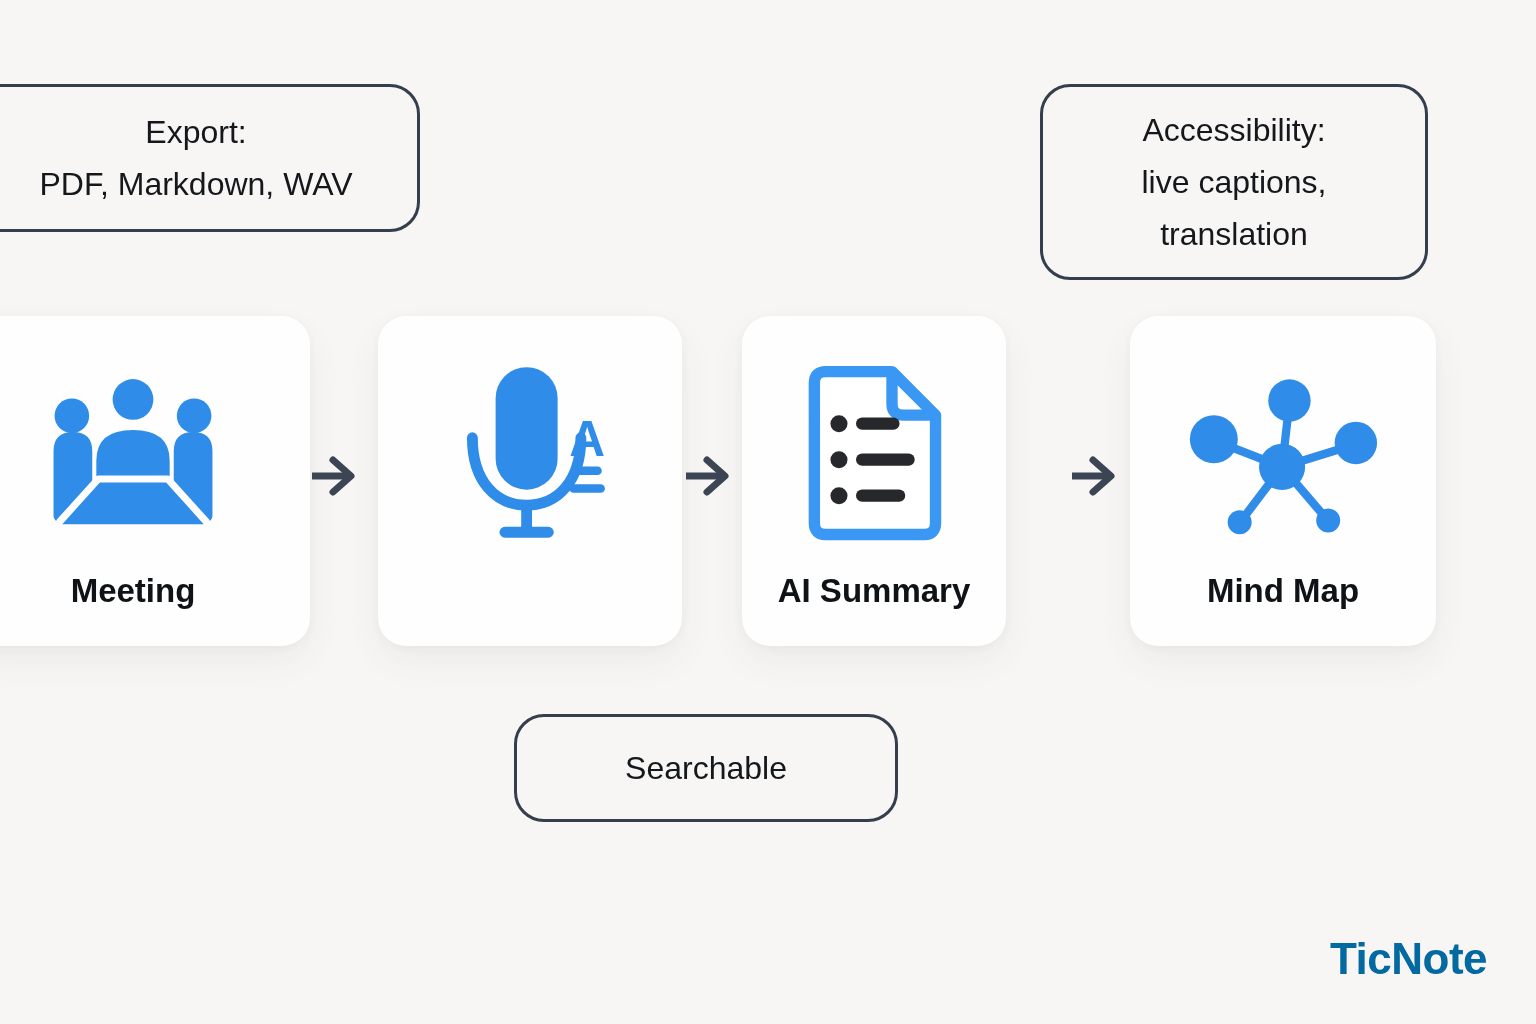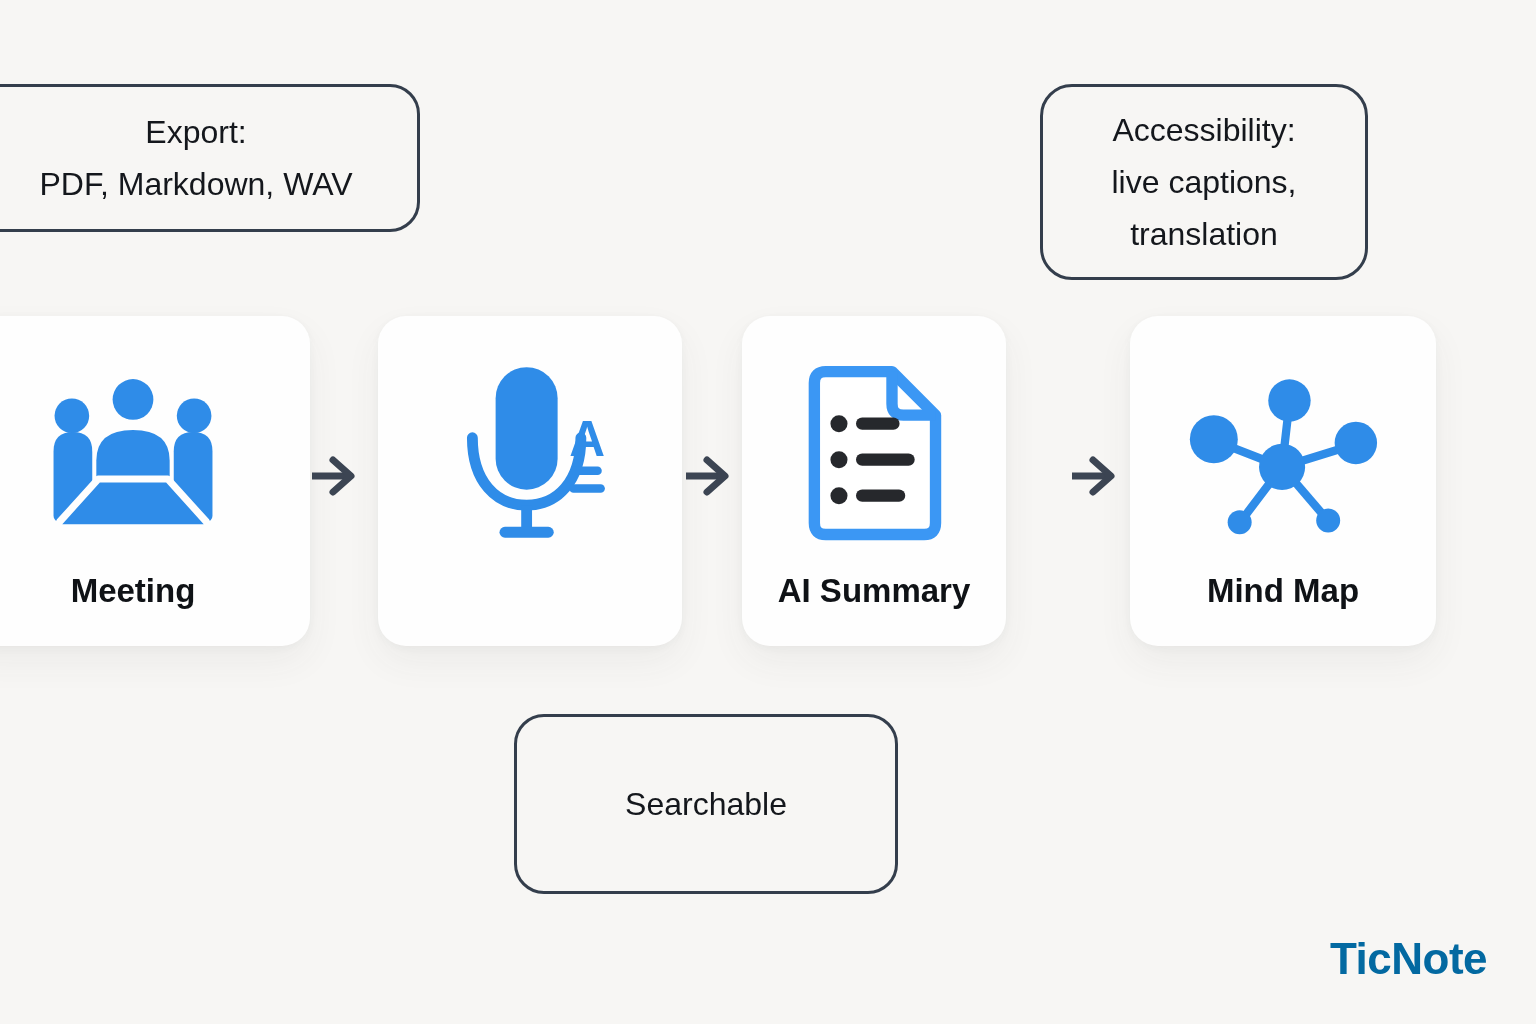--- a/index.html
+++ b/index.html
@@ -17,22 +17,22 @@
     border: 3px solid #343e4c;
     border-radius: 30px;
     display: flex; flex-direction: column;
     justify-content: center; align-items: center;
     font-size: 32px; font-weight: 500;
     color: #14171c; line-height: 52px;
     text-align: center;
     box-sizing: border-box;
   }
   #export-box        { left: -28px;  top: 84px;  width: 448px; height: 148px; }
-  #accessibility-box { left: 1040px; top: 84px;  width: 328px; height: 196px; border-radius: 32px; }
-  #knowledge-box     { left: 514px;  top: 714px; width: 384px; height: 180px; }
+  #accessibility-box { left: 1040px; top: 84px;  width: 388px; height: 196px; }
+  #knowledge-box     { left: 514px;  top: 714px; width: 384px; height: 108px; }
 
   
   .card {
     position: absolute; top: 316px; height: 330px;
     background: #fefefe; border-radius: 28px;
     box-shadow: 0 16px 36px rgba(60,64,72,0.06), 0 2px 8px rgba(60,64,72,0.04);
   }
   #card-meeting       { left: -44px;  width: 354px; }
   #card-transcription { left: 378px;  width: 304px; }
   #card-summary       { left: 742px;  width: 264px; }

